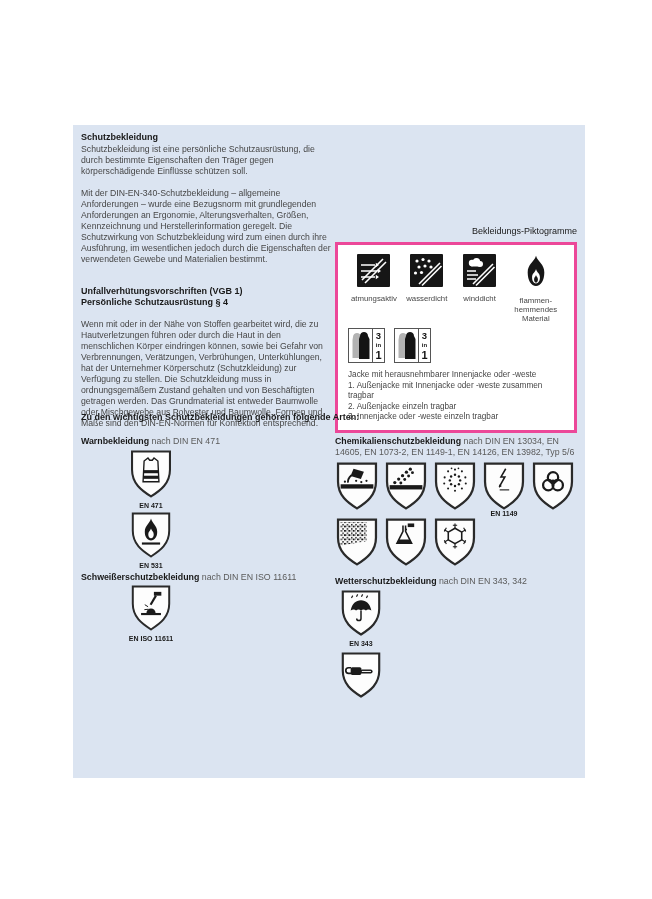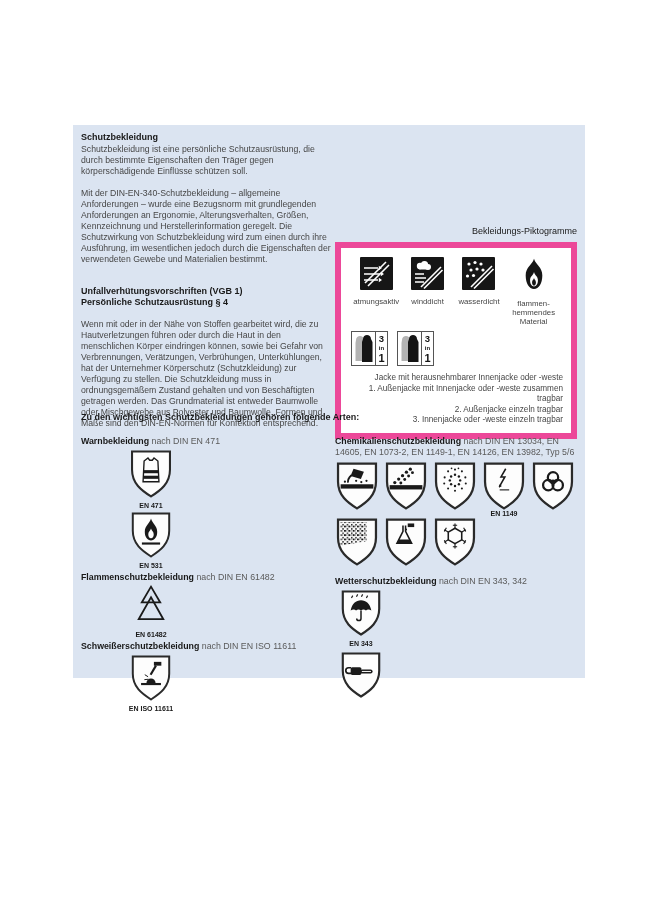--- a/index.html
+++ b/index.html
@@ -1,18 +1,18 @@
 <!DOCTYPE html>
 <html><head>
 <meta charset="utf-8">
 <style>
   html,body{margin:0;padding:0;background:#ffffff;}
   .page{position:relative;width:652px;height:899px;background:#ffffff;overflow:hidden;
         font-family:"Liberation Sans","DejaVu Sans",sans-serif;color:#3f3f3f;}
-  .panel{position:absolute;left:73px;top:125px;width:512px;height:553px;background:#dbe4f1;}
+  .panel{position:absolute;left:73px;top:125px;width:512px;height:653px;background:#dbe4f1;}
 
   
   .col-left{position:absolute;left:8px;top:7px;width:252px;}
   h1,h2,h3{margin:0;font-size:9px;line-height:11px;color:#191919;font-weight:bold;}
   p{margin:0 0 11px 0;font-size:8.7px;line-height:11px;color:#464646;}
   .gap-top{margin-top:21px;}
   .types-heading{position:absolute;left:8px;top:287px;width:320px;font-size:9px;
                  line-height:11px;color:#191919;font-weight:bold;}
 
   
@@ -27,27 +27,27 @@
   .badge{font-size:7px;font-weight:bold;color:#191919;margin-top:-1px;}
   .shield{display:inline-block;}
   .shield-row{display:flex;gap:5px;margin-top:4px;position:relative;}
   .shield-row.second{margin-top:6px;margin-bottom:2px;}
   .en1149-badge{position:absolute;left:147px;top:49px;width:44px;text-align:center;
                 font-size:7px;font-weight:bold;color:#191919;}
 
   
   .pikto{position:absolute;left:262px;top:101px;width:242px;}
   .pikto-head{font-size:9px;font-weight:normal;color:#191919;margin-bottom:6px;text-align:right;}
-  .pikto-box{background:#ffffff;border:6px solid #ec4899;padding:9px 8px 7px 10px;}
+  .pikto-box{background:#ffffff;border:3px solid #ec4899;padding:9px 8px 7px 10px;}
   .pikto-row{display:flex;align-items:flex-start;}
   .pk{width:55px;text-align:center;margin-right:1px;}
   .pk.wide{width:62px;text-align:center;}
   .pk-label{font-size:7.8px;line-height:9px;color:#464646;margin-top:3px;}
   .row-jackets{margin-top:5px;gap:9px;}
-  .pikto-notes{margin-top:7px;font-size:8.2px;line-height:10.5px;color:#464646;text-align:right;}
+  .pikto-notes{margin-top:7px;font-size:8.2px;line-height:10.5px;color:#464646;}
 </style>
 </head>
 <body>
 
 <div class="page">
   <div class="panel">
 
     <div class="col-left">
       <h1>Schutzbekleidung</h1>
       <p style="margin-top:1px;">Schutzbekleidung ist eine persönliche Schutzausrüstung, die durch bestimmte Eigenschaften den Träger gegen körperschädigende Einflüsse schützen soll.</p>
@@ -64,51 +64,51 @@
         <div class="pikto-row">
 
           <div class="pk">
             <svg width="33" height="33" viewBox="0 0 33 33">
               <rect x="0" y="0" width="33" height="33" rx="1" fill="#161616"></rect>
               <path d="M5,26 L26,5 M8,29 L29,8" stroke="#fff" stroke-width="1.6" fill="none"></path>
               <path d="M4,11 h14 M4,17 h16 M4,23 h14" stroke="#fff" stroke-width="1.4" fill="none"></path>
               <path d="M18,11 l-3.2,-2.2 v4.4 z M20,17 l-3.2,-2.2 v4.4 z M18,23 l-3.2,-2.2 v4.4 z" fill="#fff" transform="translate(4,0) scale(1)"></path>
             </svg>
             <div class="pk-label">atmungsaktiv</div>
-          </div>
-
-          <div class="pk">
-            <svg width="33" height="33" viewBox="0 0 33 33">
-              <rect x="0" y="0" width="33" height="33" rx="1" fill="#161616"></rect>
-              <circle cx="9" cy="9" r="3.2" fill="#fff"></circle>
-                <circle cx="13.5" cy="7.5" r="3.6" fill="#fff"></circle>
-              <circle cx="17" cy="10" r="3" fill="#fff"></circle>
-                <rect x="7" y="9" width="11" height="3.4" rx="1.7" fill="#fff"></rect>
-              <path d="M10,30 L30,10 M13,31.5 L31.5,13" stroke="#fff" stroke-width="1.6" fill="none"></path>
-              <path d="M4,17 h9 M4,21 h11 M4,25 h9" stroke="#fff" stroke-width="1.4" fill="none"></path>
-            </svg>
-            <div class="pk-label">winddicht</div>
           </div>
 
           <div class="pk">
             <svg width="33" height="33" viewBox="0 0 33 33">
               <rect x="0" y="0" width="33" height="33" rx="1" fill="#161616"></rect>
               <path d="M9,30 L30,9 M12,31.5 L31.5,12" stroke="#fff" stroke-width="1.6" fill="none"></path>
               <circle cx="7" cy="7" r="1.6" fill="#fff"></circle>
                 <circle cx="13" cy="5.5" r="1.6" fill="#fff"></circle>
               <circle cx="19" cy="7" r="1.6" fill="#fff"></circle>
                 <circle cx="9" cy="13" r="1.6" fill="#fff"></circle>
               <circle cx="15" cy="12" r="1.6" fill="#fff"></circle>
                 <circle cx="5.5" cy="19" r="1.6" fill="#fff"></circle>
               <circle cx="11.5" cy="18.5" r="1.6" fill="#fff"></circle>
                 <circle cx="21" cy="13" r="1.6" fill="#fff"></circle>
             </svg>
             <div class="pk-label">wasserdicht</div>
           </div>
 
+          <div class="pk">
+            <svg width="33" height="33" viewBox="0 0 33 33">
+              <rect x="0" y="0" width="33" height="33" rx="1" fill="#161616"></rect>
+              <circle cx="9" cy="9" r="3.2" fill="#fff"></circle>
+                <circle cx="13.5" cy="7.5" r="3.6" fill="#fff"></circle>
+              <circle cx="17" cy="10" r="3" fill="#fff"></circle>
+                <rect x="7" y="9" width="11" height="3.4" rx="1.7" fill="#fff"></rect>
+              <path d="M10,30 L30,10 M13,31.5 L31.5,13" stroke="#fff" stroke-width="1.6" fill="none"></path>
+              <path d="M4,17 h9 M4,21 h11 M4,25 h9" stroke="#fff" stroke-width="1.4" fill="none"></path>
+            </svg>
+            <div class="pk-label">winddicht</div>
+          </div>
+
           <div class="pk wide">
             <svg width="30" height="35" viewBox="0 0 34 40">
               <path d="M17,2 C15,9 7.5,11.5 7.5,21 C7.5,30 11.5,36.5 17,36.5 C22.5,36.5 26.5,30 26.5,21 C26.5,11.5 19,9 17,2 Z" fill="#161616"></path>
               <path d="M17,17 C16,21 12.5,22 12.5,26.5 C12.5,31 14.7,33.6 17,33.6 C19.3,33.6 21.5,31 21.5,26.5 C21.5,22 18,21 17,17 Z" fill="#fff"></path>
               <path d="M17,24 C16.5,26 14.8,26.6 14.8,29 C14.8,31.3 15.8,32.6 17,32.6 C18.2,32.6 19.2,31.3 19.2,29 C19.2,26.6 17.5,26 17,24 Z" fill="#161616"></path>
             </svg>
             <div class="pk-label">flammen­hemmendes Material</div>
           </div>
         </div>
 
@@ -164,30 +164,20 @@
           <svg class="shield" width="44" height="48" viewBox="0 0 50 58">
             <path d="M3,3 H47 V24 C47,40 36,48 25,55 C14,48 3,40 3,24 Z" fill="#fdfdfd" stroke="#2a2a2a" stroke-width="2.4"></path>
             <path d="M25,9 C23.5,15 17.5,17.5 17.5,25 C17.5,31.5 20.7,35.5 25,35.5 C29.3,35.5 32.5,31.5 32.5,25 C32.5,17.5 26.5,15 25,9 Z" fill="#1a1a1a"></path>
             <path d="M25,21 C24.3,24 21.7,24.6 21.7,28 C21.7,31 23.2,32.8 25,32.8 C26.8,32.8 28.3,31 28.3,28 C28.3,24.6 25.7,24 25,21 Z" fill="#fdfdfd"></path>
             <rect x="14" y="38" width="22" height="2.6" fill="#1a1a1a"></rect>
           </svg>
           <div class="badge">EN 531</div>
         </div>
       </div>
 
-      <div>
-        <div class="type-head"><span class="tn">Flammenschutzbekleidung</span> <span class="ts">nach DIN EN 61482</span></div>
-        <div class="type-icon">
-          <svg class="shield" width="44" height="44" viewBox="0 0 50 50">
-            <path d="M25,3 L35.5,21 H14.5 Z" fill="none" stroke="#1a1a1a" stroke-width="2"></path>
-            <path d="M25,15 L39,40 H11 Z" fill="none" stroke="#1a1a1a" stroke-width="2"></path>
-          </svg>
-          <div class="badge">EN 61482</div>
-        </div>
-      </div>
 
       <div>
         <div class="type-head"><span class="tn">Schweißerschutzbekleidung</span> <span class="ts">nach DIN EN ISO 11611</span></div>
         <div class="type-icon">
           <svg class="shield" width="44" height="48" viewBox="0 0 50 58">
             <path d="M3,3 H47 V24 C47,40 36,48 25,55 C14,48 3,40 3,24 Z" fill="#fdfdfd" stroke="#2a2a2a" stroke-width="2.4"></path>
             <rect x="13" y="35" width="24" height="2.6" fill="#1a1a1a"></rect>
             <path d="M19.5,35 a5.5,5.5 0 0 1 11,0 Z" fill="#1a1a1a"></path>
             <path d="M24.5,25 L31,14" stroke="#1a1a1a" stroke-width="2.6"></path>
             <rect x="28.5" y="9.5" width="9" height="4.6" fill="#1a1a1a"></rect>

